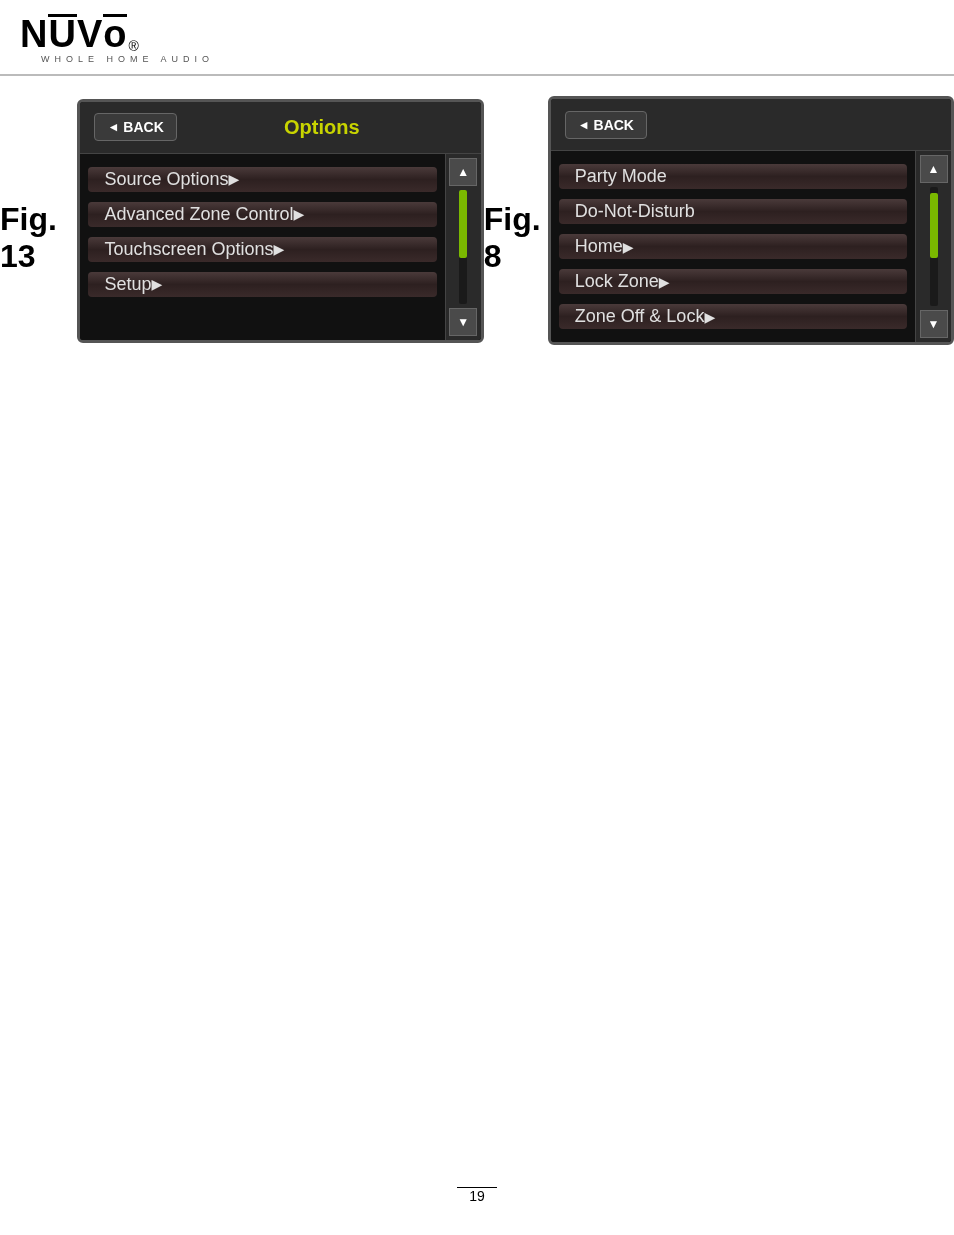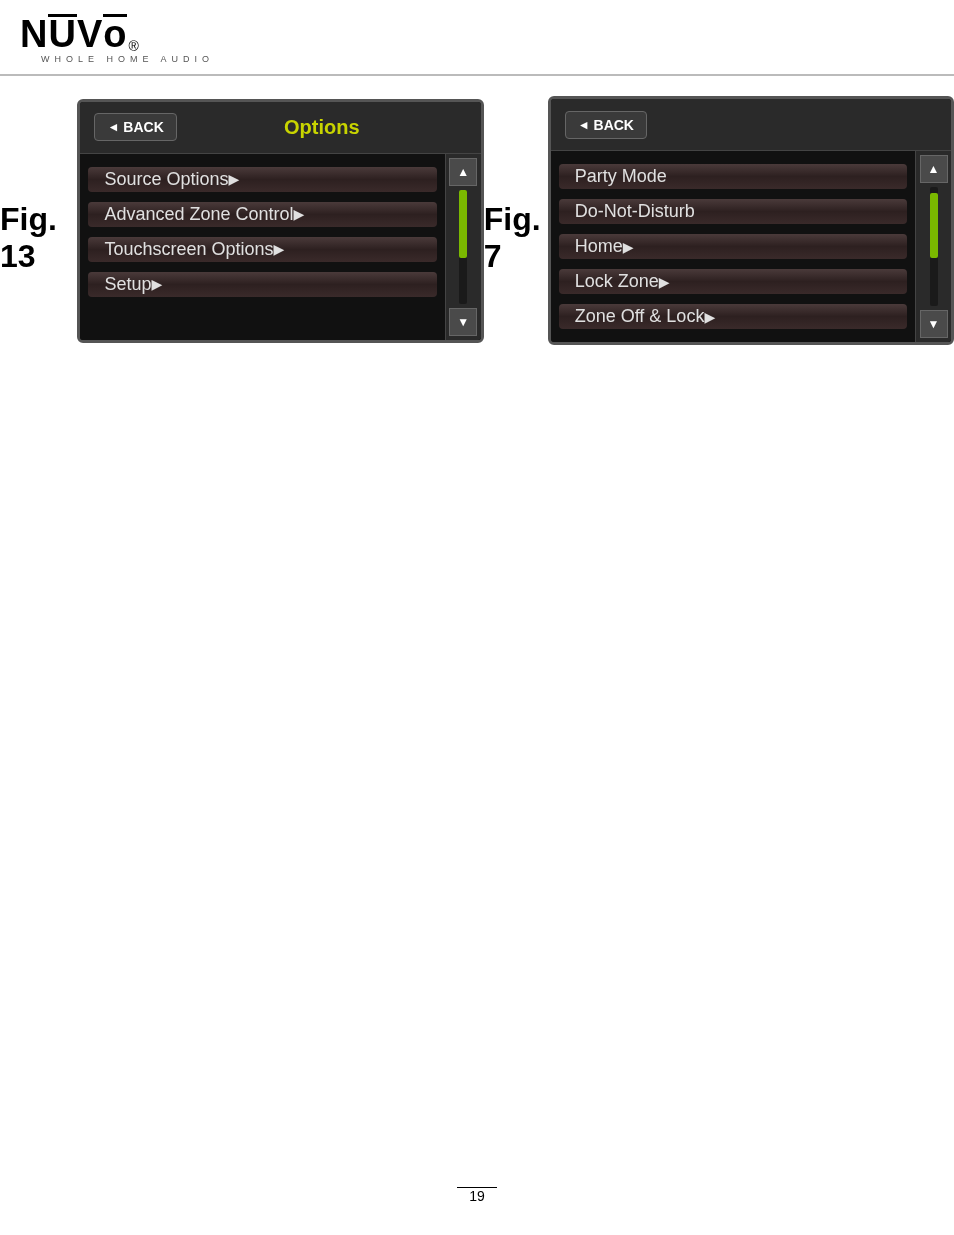--- a/index.html
+++ b/index.html
@@ -305,21 +305,21 @@
       <div class="screen-scrollbar">
         <div class="scroll-btn">▲</div>
         <div class="scroll-track">
           <div class="scroll-thumb scroll-thumb-top"></div>
         </div>
         <div class="scroll-btn">▼</div>
       </div>
     </div>
   </div>
 
-  <div class="fig-title">Fig. 7</div>
+  <div class="fig-title">Fig. 8</div>
 
   <div class="screen-container">
 
     <div class="screen-header">
       <style>
         .screen-title-14 {
           flex: 1;
           text-align: center;
           color: #c8d400;
           font-size: 18px;

